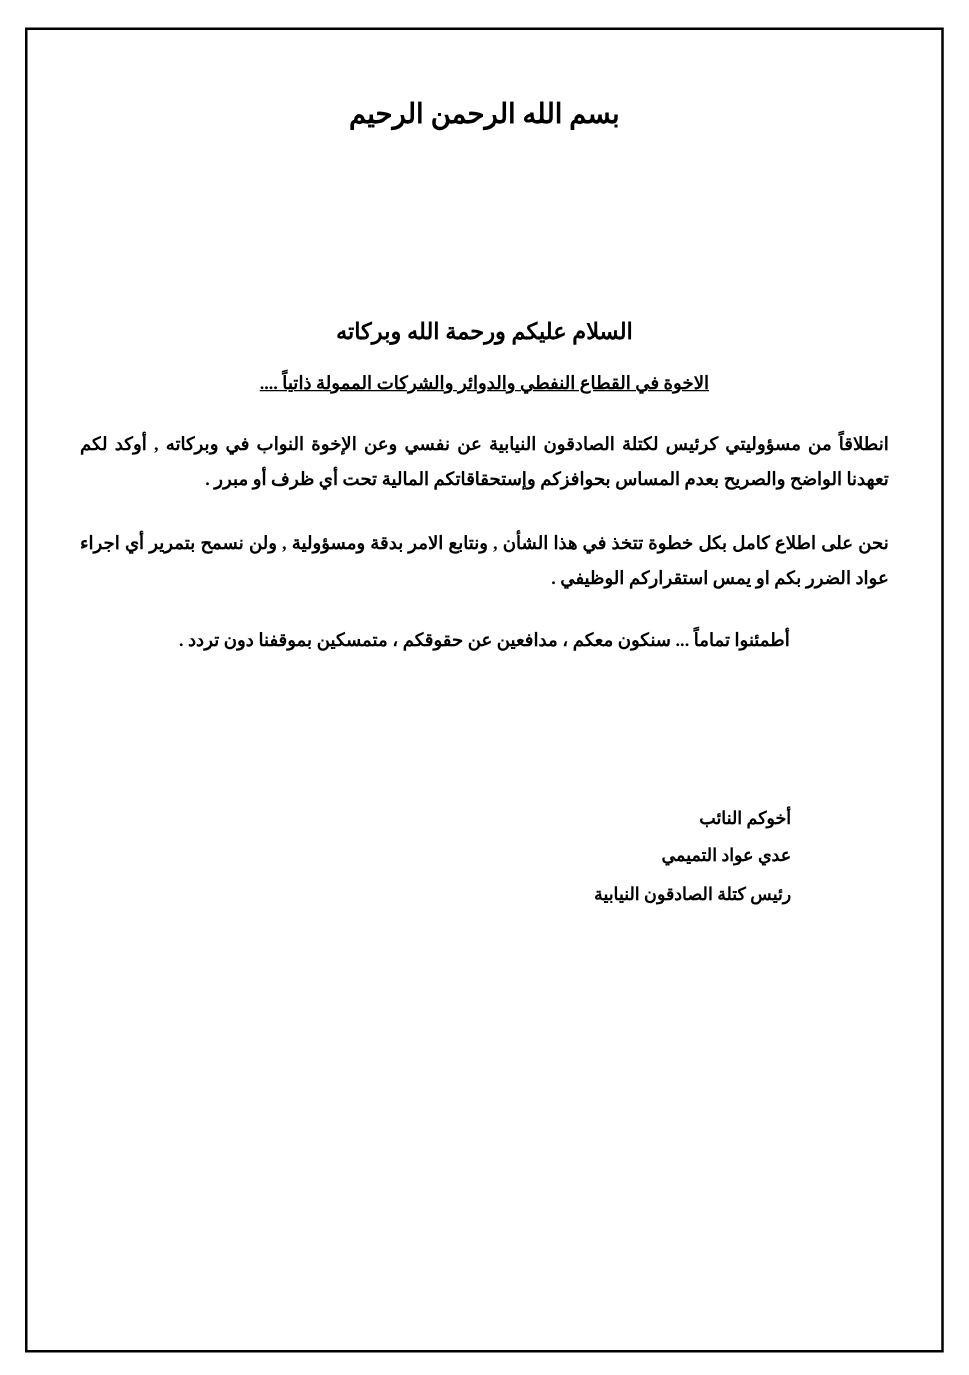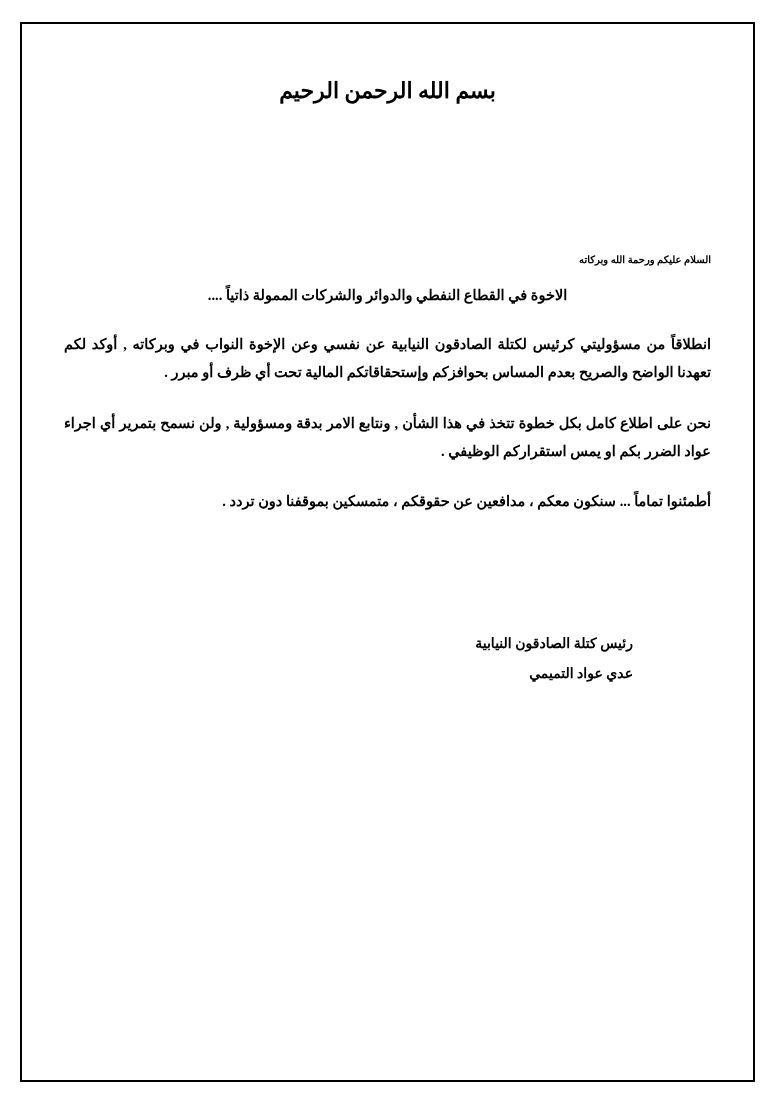--- a/index.html
+++ b/index.html
@@ -41,41 +41,42 @@
     text-align: center;
     font-size: 22px;
     font-weight: bold;
     letter-spacing: 0px;
     margin-top: 36px;
     margin-bottom: 0;
   }
   .gap-after-basmala { height: 150px; }
 
   .greeting {
-    font-size: 10px;
+    font-size: 18px;
     font-weight: bold;
-    text-align: right;
+    text-align: center;
     margin: 0 0 22px 0;
   }
   .addressee {
     font-size: 14.5px;
     font-weight: bold;
+    text-decoration: underline;
     text-align: center;
     margin: 0 0 26px 0;
   }
   .para {
     font-size: 14.5px;
     font-weight: bold;
     line-height: 1.95;
     margin: 0 0 22px 0;
     text-align: justify;
     text-justify: inter-word;
   }
   .para.center {
-    text-align: right;
+    text-align: center;
   }
   .spacer-sign { height: 92px; }
 
   .signature {
     margin-top: 0;
     padding-right: 78px;
     font-size: 14px;
     font-weight: bold;
     line-height: 2.15;
     text-align: right;
@@ -98,18 +99,19 @@
 
     <div class="addressee">الاخوة في القطاع النفطي والدوائر والشركات الممولة ذاتياً ....</div>
 
     <p class="para">انطلاقاً من مسؤوليتي كرئيس لكتلة الصادقون النيابية عن نفسي وعن الإخوة النواب في وبركاته , أوكد لكم تعهدنا الواضح والصريح بعدم المساس بحوافزكم وإستحقاقاتكم المالية تحت أي ظرف أو مبرر .</p>
     <p class="para">نحن على اطلاع كامل بكل خطوة تتخذ في هذا الشأن , ونتابع الامر بدقة ومسؤولية , ولن نسمح بتمرير أي اجراء عواد الضرر بكم او يمس استقراركم الوظيفي .</p>
     <p class="para center">أطمئنوا تماماً ... سنكون معكم ، مدافعين عن حقوقكم ، متمسكين بموقفنا دون تردد .</p>
 
     <div class="spacer-sign"></div>
 
     <div class="signature">
+      <div>أخوكم النائب</div>
+      <div>عدي عواد التميمي</div>
       <div>رئيس كتلة الصادقون النيابية</div>
-      <div>عدي عواد التميمي</div>
     </div>
 
   </div>
 </div>
 
 </body></html>

